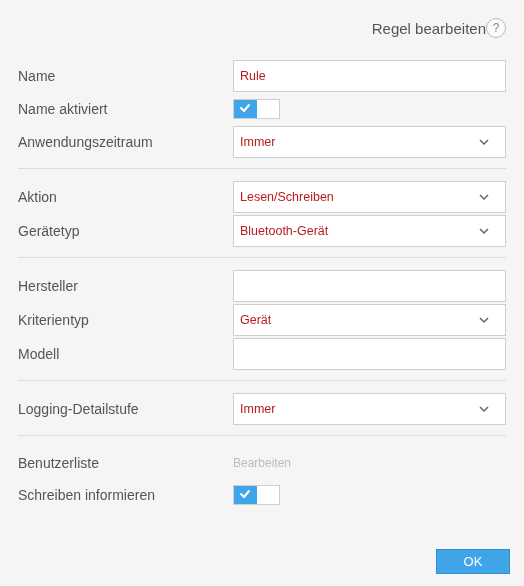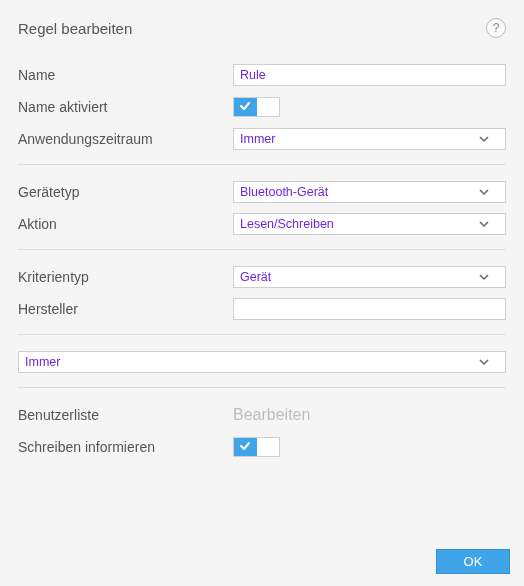--- a/index.html
+++ b/index.html
@@ -7,43 +7,43 @@
   body {
     width:524px; height:586px;
     background:#f5f5f5;
     font-family:"Segoe UI", Arial, sans-serif;
     font-size:12.5px;
     color:#444;
     position:relative;
   }
   .dialog { padding:18px 18px 0 18px; }
   .header {
-    display:flex; align-items:center; justify-content:space-between;
+    display:flex; align-items:center; justify-content:flex-end;
     margin-bottom:22px;
   }
   .title { font-size:15px; color:#555; }
   .help {
     width:20px; height:20px; border-radius:50%;
     border:1px solid #bbb; color:#888;
     display:flex; align-items:center; justify-content:center;
     font-size:12px; background:#fafafa; cursor:pointer;
   }
   .row {
     display:flex; align-items:center;
     min-height:30px; margin-bottom:2px;
   }
   .row .label {
     width:215px; flex:0 0 215px;
     color:#555; font-size:14px;
   }
   .row .control { flex:1; }
   input.text, .select {
-    width:100%; height:22px;
+    width:100%; height:32px;
     border:1px solid #cfcfcf;
-    background:#fff; color:#6d28d9;
+    background:#fff; color:#b91c1c;
     font:inherit; padding:2px 6px;
   }
   .select {
     display:flex; align-items:center; justify-content:space-between;
     cursor:pointer; padding-right:15px;
   }
   .chevron svg { display:block; }
   .toggle {
     width:47px; height:20px;
     display:flex; align-items:stretch;
@@ -51,21 +51,21 @@
   }
   .toggle .on {
     flex:1; background:#3fa4e8;
     display:flex; align-items:center; justify-content:center;
   }
   .toggle .off { flex:1; background:#fff; }
   .divider {
     border:none; border-top:1px solid #dcdcdc;
     margin:10px 0 12px 0;
   }
-  .linklike { color:#bdbdbd; font-size:16px; cursor:pointer; }
+  .linklike { color:#bdbdbd; font-size:12px; cursor:pointer; }
   .footer {
     position:absolute; left:0; right:0; bottom:0;
     padding:12px 14px;
     display:flex; justify-content:flex-end;
     background:#f5f5f5;
   }
   .btn-ok {
     min-width:74px; height:25px;
     background:#3fa4e8; color:#fff;
     border:1px solid #2f8fd0; cursor:pointer;
@@ -117,75 +117,82 @@
               <path d="M2 4 L6 8 L10 4" stroke="#666" stroke-width="1.5" fill="none"></path>
             </svg>
         </span>
       </div>
     </div>
   </div>
 
   <hr class="divider">
 
   <div class="row">
+    <div class="label">Aktion</div>
+    <div class="control">
+      <div class="select">
+        <span>Lesen/Schreiben</span>
+        <span class="chevron">
+          <svg width="12" height="12" viewBox="0 0 12 12">
+              <path d="M2 4 L6 8 L10 4" stroke="#666" stroke-width="1.5" fill="none"></path>
+            </svg>
+        </span>
+      </div>
+    </div>
+  </div>
+
+  <div class="row">
     <div class="label">Gerätetyp</div>
     <div class="control">
       <div class="select">
         <span>Bluetooth-Gerät</span>
         <span class="chevron">
           <svg width="12" height="12" viewBox="0 0 12 12">
               <path d="M2 4 L6 8 L10 4" stroke="#666" stroke-width="1.5" fill="none"></path>
             </svg>
         </span>
       </div>
     </div>
   </div>
 
-  <div class="row">
-    <div class="label">Aktion</div>
-    <div class="control">
-      <div class="select">
-        <span>Lesen/Schreiben</span>
-        <span class="chevron">
-          <svg width="12" height="12" viewBox="0 0 12 12">
-              <path d="M2 4 L6 8 L10 4" stroke="#666" stroke-width="1.5" fill="none"></path>
-            </svg>
-        </span>
-      </div>
-    </div>
-  </div>
-
-  <hr class="divider">
+  <hr class="divider">
+
+  <div class="row">
+    <div class="label">Hersteller</div>
+    <div class="control">
+      <input class="text" type="text" value="" style="">
+    </div>
+  </div>
 
   <div class="row">
     <div class="label">Kriterientyp</div>
     <div class="control">
       <div class="select">
         <span>Gerät</span>
         <span class="chevron">
           <svg width="12" height="12" viewBox="0 0 12 12">
               <path d="M2 4 L6 8 L10 4" stroke="#666" stroke-width="1.5" fill="none"></path>
             </svg>
         </span>
       </div>
     </div>
   </div>
 
   <div class="row">
-    <div class="label">Hersteller</div>
+    <div class="label">Modell</div>
     <div class="control">
       <input class="text" type="text" value="" style="">
     </div>
   </div>
 
 
-
-  <hr class="divider">
-
-  <div class="row">
+  <hr class="divider">
+
+  <div class="row">
+    <div class="label">Logging-Detailstufe</div>
     <div class="control">
       <div class="select">
         <span>Immer</span>
         <span class="chevron">
           <svg width="12" height="12" viewBox="0 0 12 12">
               <path d="M2 4 L6 8 L10 4" stroke="#666" stroke-width="1.5" fill="none"></path>
             </svg>
         </span>
       </div>
     </div>

